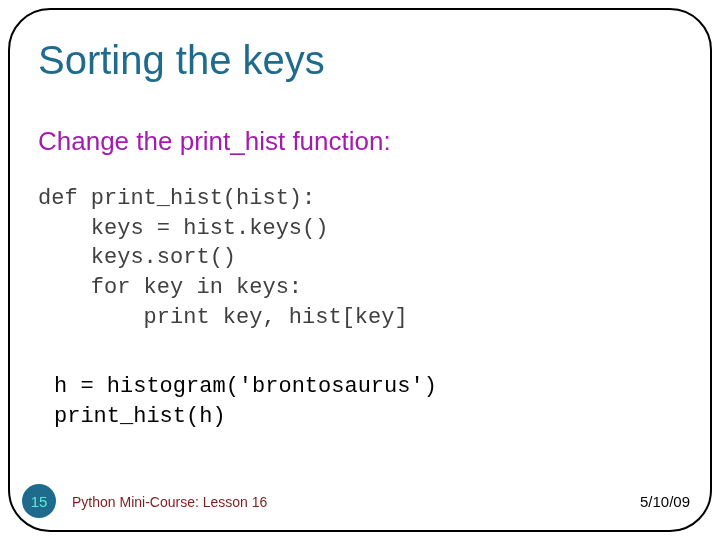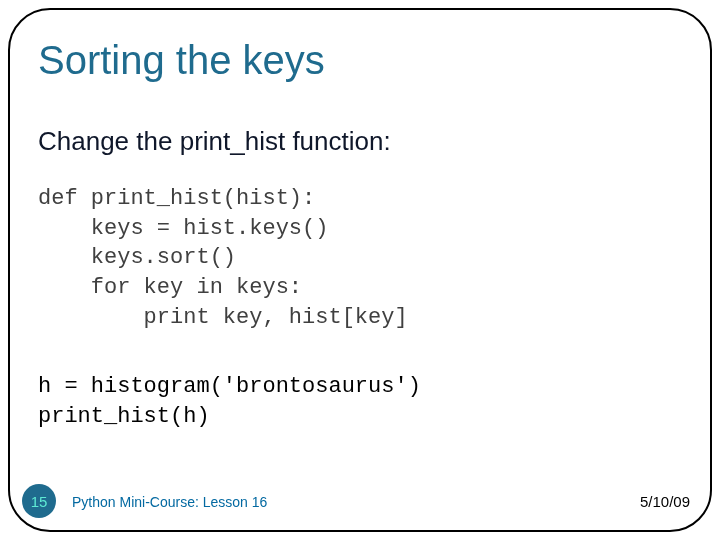--- a/index.html
+++ b/index.html
@@ -22,36 +22,36 @@
     left: 38px;
     font-size: 40px;
     color: #1f6b8e;
     font-weight: 400;
   }
   .subtitle {
     position: absolute;
     top: 126px;
     left: 38px;
     font-size: 26px;
-    color: #0f172a;
+    color: #a21caf;
   }
   .codeblock1 {
     position: absolute;
     top: 184px;
     left: 38px;
     font-family: "Courier New", Courier, monospace;
     font-size: 22px;
     color: #404040;
     line-height: 1.35;
     white-space: pre;
   }
   .codeblock2 {
     position: absolute;
     top: 372px;
-    left: 38px;
+    left: 54px;
     font-family: "Courier New", Courier, monospace;
     font-size: 22px;
     color: #000;
     line-height: 1.35;
     white-space: pre;
   }
   .slidenum-wrap {
     position: absolute;
     left: 22px;
     bottom: 22px;
@@ -65,21 +65,21 @@
   }
   .slidenum {
     color: #5eead4;
     font-size: 15px;
   }
   .course {
     position: absolute;
     left: 72px;
     bottom: 30px;
     font-size: 14px;
-    color: #0369a1;
+    color: #7f1d1d;
     margin-top: 8px;
   }
   .date {
     position: absolute;
     right: 30px;
     bottom: 30px;
     font-size: 15px;
     color: #000;
   }
 </style>

